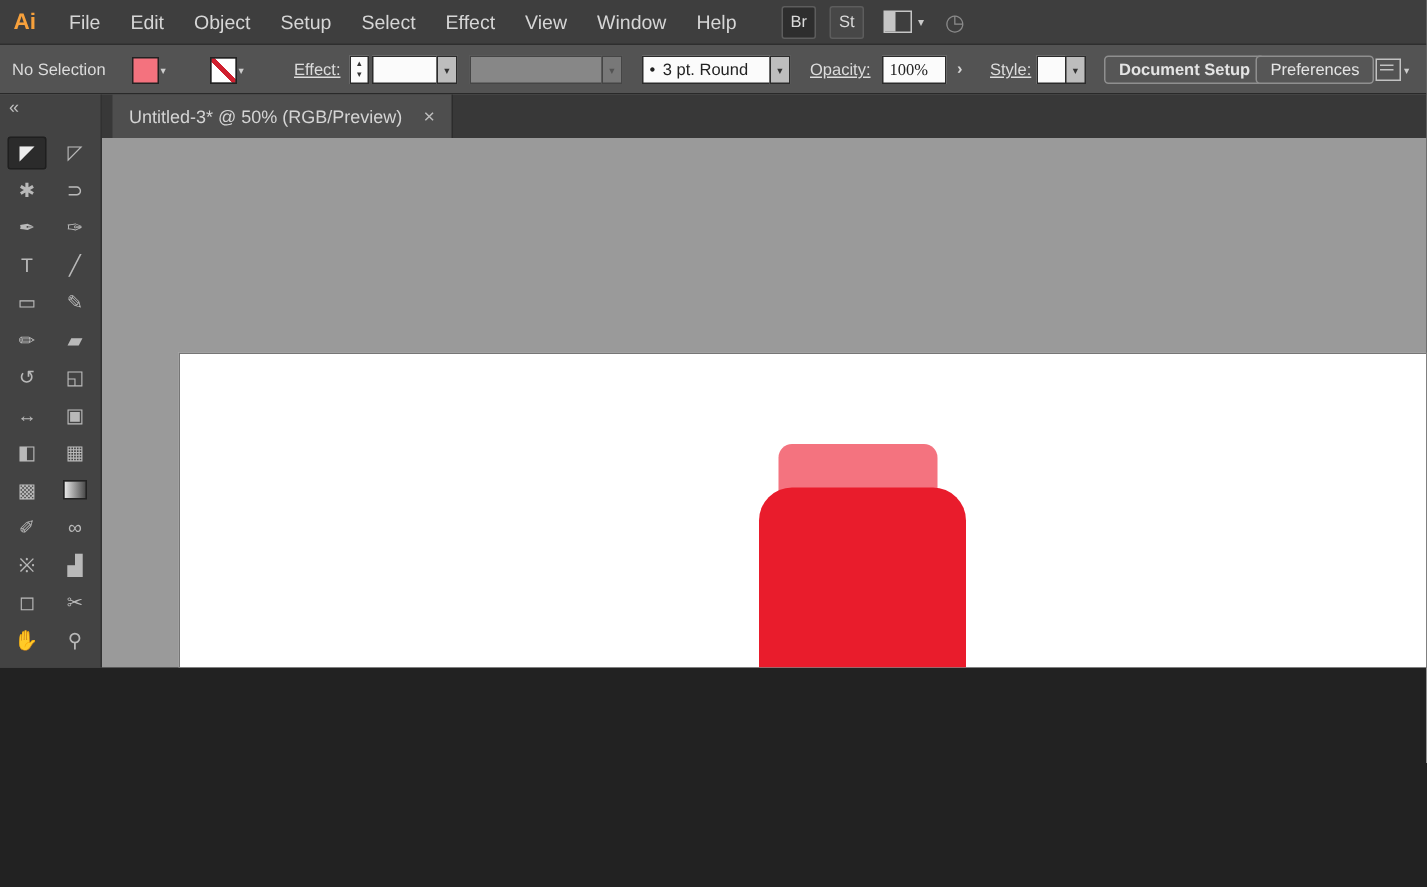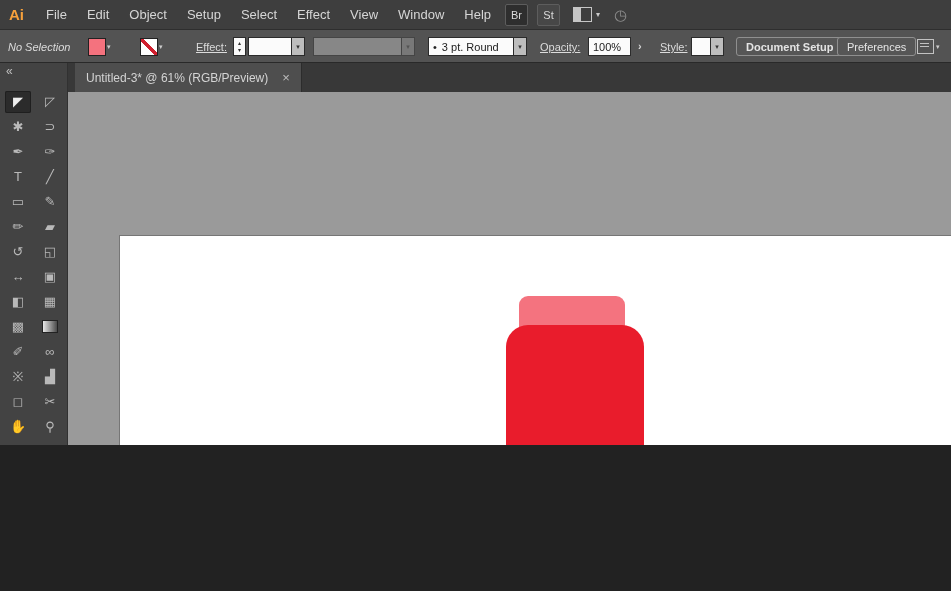--- a/index.html
+++ b/index.html
@@ -5,21 +5,21 @@
   html,body{margin:0;padding:0;background:#222;}
   .app{position:relative;width:951px;height:445px;overflow:hidden;
        font-family:"Liberation Sans",sans-serif;background:#9a9a9a;}
 
   
   .menubar{position:absolute;left:0;top:0;width:951px;height:30px;background:#3e3e3e;
            border-bottom:1px solid #2e2e2e;display:flex;align-items:center;box-sizing:border-box;}
   .logo{color:#f7a13c;font-weight:bold;font-size:15px;margin:0 12px 0 9px;}
   .menus{display:flex;align-items:center;}
   .menu-item{color:#d6d6d6;font-size:13px;padding:0 10px;cursor:default;}
-  .mb-right{display:flex;align-items:center;margin-left:4px;}
+  .mb-right{display:flex;align-items:center;margin-left:20px;}
   .badge{width:21px;height:20px;border:1px solid #5d5d5d;border-radius:2px;color:#dadada;
          font-size:11px;display:flex;align-items:center;justify-content:center;margin-right:9px;}
   .badge.br{background:#2e2e2e;}
   .badge.st{background:#474747;}
   .layout-icon{width:17px;height:13px;border:1px solid #c6c6c6;position:relative;margin:0 4px 0 4px;}
   .layout-icon::before{content:"";position:absolute;left:0;top:0;width:7px;height:100%;background:#c6c6c6;}
   .sm-arrow{font-size:8px;color:#c9c9c9;margin-right:14px;}
   .touch-icon{font-size:15px;color:#8b8b8b;}
 
   
@@ -36,21 +36,21 @@
            align-items:center;justify-content:center;font-size:6px;color:#333;line-height:1.1;}
   .field{position:absolute;top:7px;height:19px;background:#fbfbfb;border:1px solid #2b2b2b;
          box-sizing:border-box;font-size:11px;color:#222;display:flex;align-items:center;padding:0 4px;}
   .arrowbox{position:absolute;top:7px;height:19px;width:14px;background:#bdbdbd;border:1px solid #2b2b2b;
             box-sizing:border-box;display:flex;align-items:center;justify-content:center;
             font-size:7px;color:#333;}
   .f-weight{left:248px;width:44px;}  .a-weight{left:291px;}
   .f-brush{left:313px;width:89px;background:#878787;border-color:#454545;}
   .a-brush{left:401px;background:#787878;border-color:#454545;color:#535353;}
   .f-profile{left:428px;width:86px;gap:5px;} .a-profile{left:513px;}
-  .f-opacity{left:588px;width:43px;} 
+  .f-opacity{left:588px;width:43px;font-family:Liberation Serif, serif;} 
   .flyout{position:absolute;left:638px;top:10px;font-size:11px;color:#d6d6d6;font-weight:bold;}
   .f-style{left:691px;width:20px;} .a-style{left:710px;}
   .ctl-btn{position:absolute;top:7px;height:19px;border:1px solid #8f8f8f;border-radius:3px;
            color:#e4e4e4;font-size:11px;display:flex;align-items:center;background:#565656;
            padding:0 9px;box-sizing:border-box;}
   .b-docsetup{left:736px;font-weight:bold;} .b-prefs{left:837px;}
   .cb-menu-icon{position:absolute;left:917px;top:9px;width:15px;height:13px;border:1px solid #c2c2c2;}
   .cb-menu-icon::before{content:"";position:absolute;left:2px;top:3px;width:9px;height:1px;background:#c2c2c2;box-shadow:0 3px 0 #c2c2c2;}
 
   
@@ -120,21 +120,21 @@
     <div class="mb-right">
       <span class="badge br">Br</span>
       <span class="badge st">St</span>
       <span class="layout-icon"></span>
       <span class="sm-arrow">▾</span>
       <span class="touch-icon">◷</span>
     </div>
   </div>
 
   <div class="controlbar">
-    <span class="lbl" style="left:8px;top:11px;font-style:italic;">No Selection</span>
+    <span class="lbl" style="left:8px;top:11px;">No Selection</span>
 
     <div class="c-fill" style="background: rgb(244, 114, 126);"></div>
     <span class="c-sw-arrow" style="left:107px;top:13px;">▾</span>
 
     <div class="c-stroke"></div>
     <span class="c-sw-arrow" style="left:159px;top:13px;">▾</span>
 
     <span class="lbl link" style="left:196px;top:11px;">Effect:</span>
     <div class="stepper">
       <span>▴</span>
@@ -162,21 +162,21 @@
 
     <div class="ctl-btn b-docsetup">Document Setup</div>
     <div class="ctl-btn b-prefs">Preferences</div>
 
     <div class="cb-menu-icon"></div>
     <span class="c-sw-arrow" style="left:936px;top:13px;">▾</span>
   </div>
 
   <div class="tabbar">
     <div class="tab">
-      <span>Untitled-3* @ 61% (RGB/Preview)</span>
+      <span>Untitled-3* @ 50% (RGB/Preview)</span>
       <span class="tab-close">×</span>
     </div>
   </div>
 
   <div class="toolspanel">
     <span class="panel-collapse">«</span>
     <div class="tools">
         <div class="tool sel">
           <span class="tg">◤</span>
         </div>

